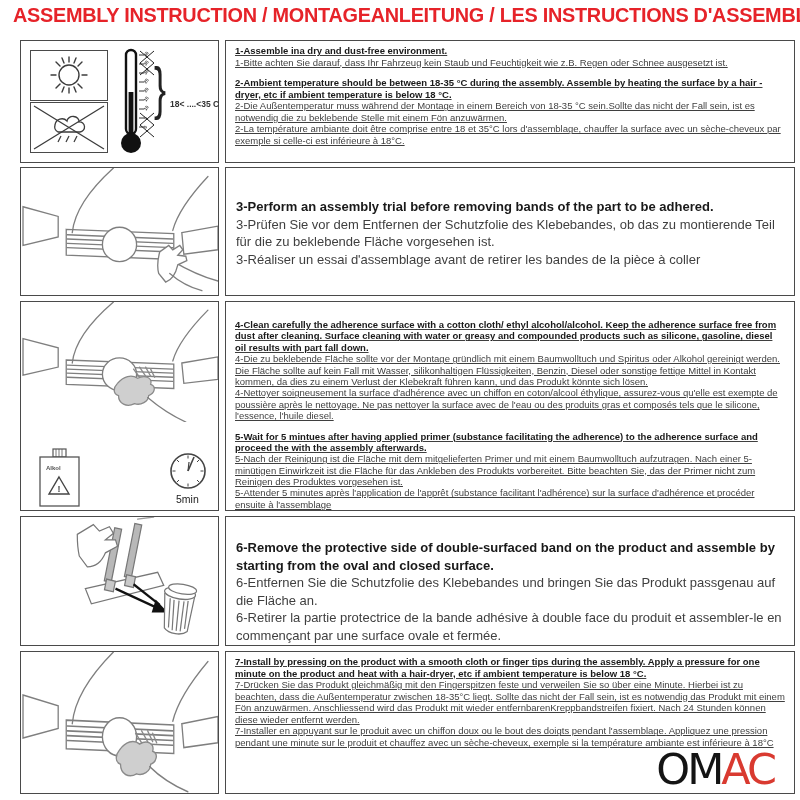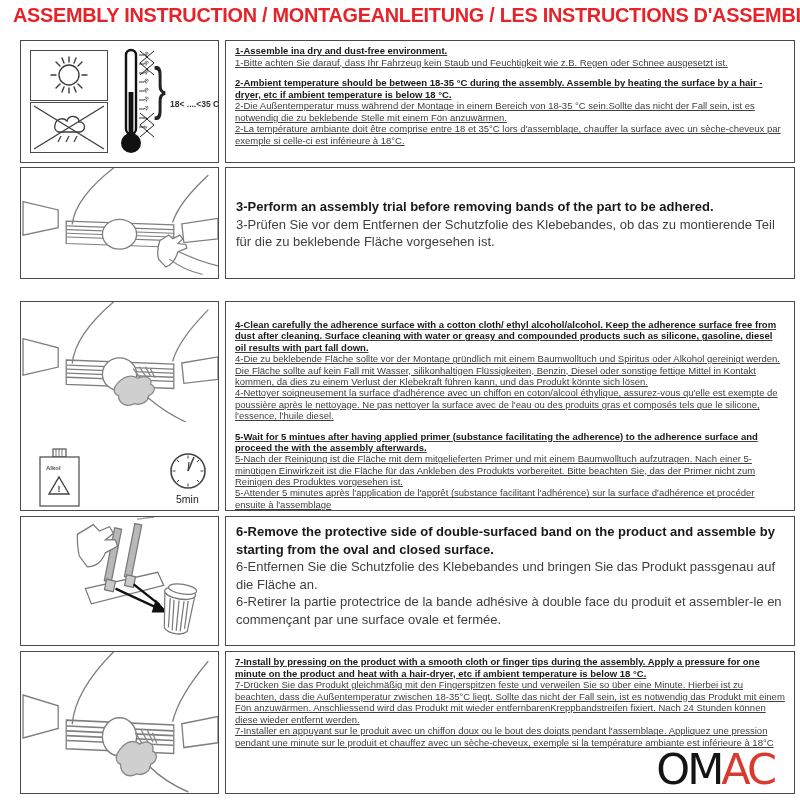--- a/index.html
+++ b/index.html
@@ -7,23 +7,23 @@
   .title-wrap{position:absolute;top:3px;left:0;width:800px;text-align:center;}
   .title{display:inline-block;font-size:20.5px;font-weight:bold;letter-spacing:-0.3px;color:#e62329;transform:scaleX(0.97);white-space:nowrap;}
   .row{position:absolute;left:20px;right:5px;display:flex;gap:6px;}
   .cell{border:1.4px solid #4a4a4a;background:#fff;box-sizing:border-box;}
   .cell-left{width:199px;flex:none;position:relative;overflow:visible;}
   .cell-right{flex:1;overflow:hidden;color:#3f3f3f;}
   .small .cell-right{font-size:9.5px;line-height:1.22;padding:4px 9px;text-decoration:underline;}
   #row3.small .cell-right{line-height:1.2;padding:17px 9px;}
   .big .cell-right{font-size:13px;line-height:1.35;padding:4px 10px;}
   #row2 .cell-right{padding-top:30px;}
-  #row4 .cell-right{padding-top:6px;}
+  #row4 .cell-right{padding-top:22px;}
   #row1{top:40px;height:123px;}
-  #row2{top:167px;height:112px;}
+  #row2{top:167px;height:129px;}
   #row3{top:301px;height:210px;}
   #row4{top:516px;height:130px;}
   #row5{top:651px;height:143px;}
   p{margin:0;}
   p.en{font-weight:bold;color:#191919;}
   .step + .step{margin-top:9px;}
   .icon-box{position:absolute;border:1.4px solid #4a4a4a;background:#fff;}
   .box-sun{left:9px;top:9px;width:76px;height:49px;}
   .box-rain{left:9px;top:61px;width:76px;height:49px;}
   .thermo{position:absolute;left:92px;top:4px;overflow:visible;}
@@ -146,20 +146,21 @@
         <path d="M150,86 C168,96 184,102 196,105"></path>
         <path d="M138,78 l9,-6 4,4 7,-4 3,4 -5,5 8,1 1,4 -9,4 c-2,8 -6,14 -12,16 l-7,-8 c-2,-7 -1,-13 1,-20 Z" fill="#ffffff"></path>
         <path d="M148,98 C158,106 168,111 180,114"></path>
       </g>
     </svg>
   </div>
   <div class="cell cell-right">
     <div class="step">
       <p class="en">3-Perform an assembly trial before removing bands of the part to be adhered.</p>
       <p class="de">3-Prüfen Sie vor dem Entfernen der Schutzfolie des Klebebandes, ob das zu montierende Teil für die zu beklebende Fläche vorgesehen ist.</p>
+      <p class="fr">3-Réaliser un essai d'assemblage avant de retirer les bandes de la pièce à coller</p>
     </div>
   </div>
 </div>
 
 <div class="row small" id="row3">
   <div class="cell cell-left" style="overflow:hidden;">
     <svg style="position:absolute;left:0;top:0;width:100%;height:120px;" viewBox="0 0 196 118" preserveAspectRatio="none">
       <g stroke="#7f7f7f" stroke-width="1.3" fill="none" stroke-linecap="round">
         <path d="M92,0 C66,22 53,42 51,60"></path>
         <path d="M186,8 C166,28 155,44 151,58"></path>

